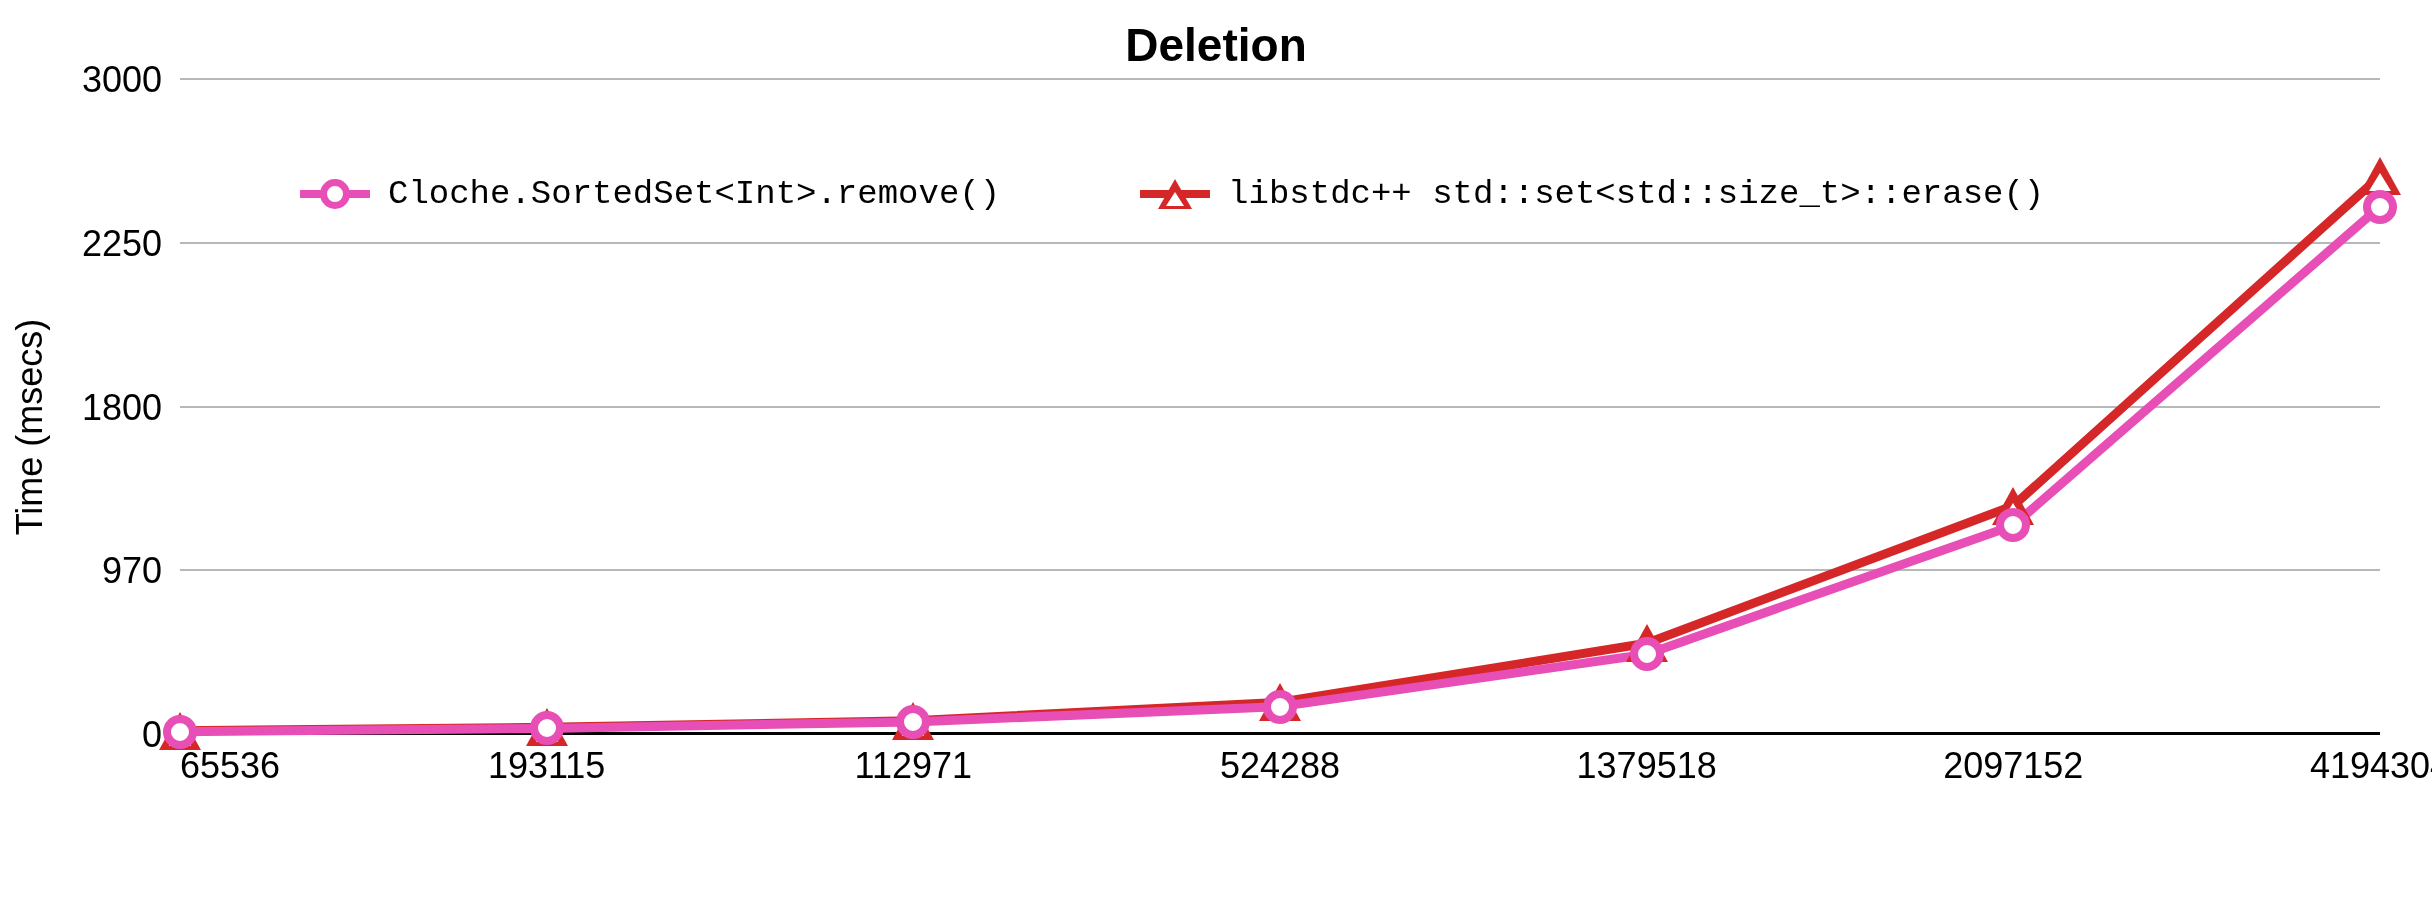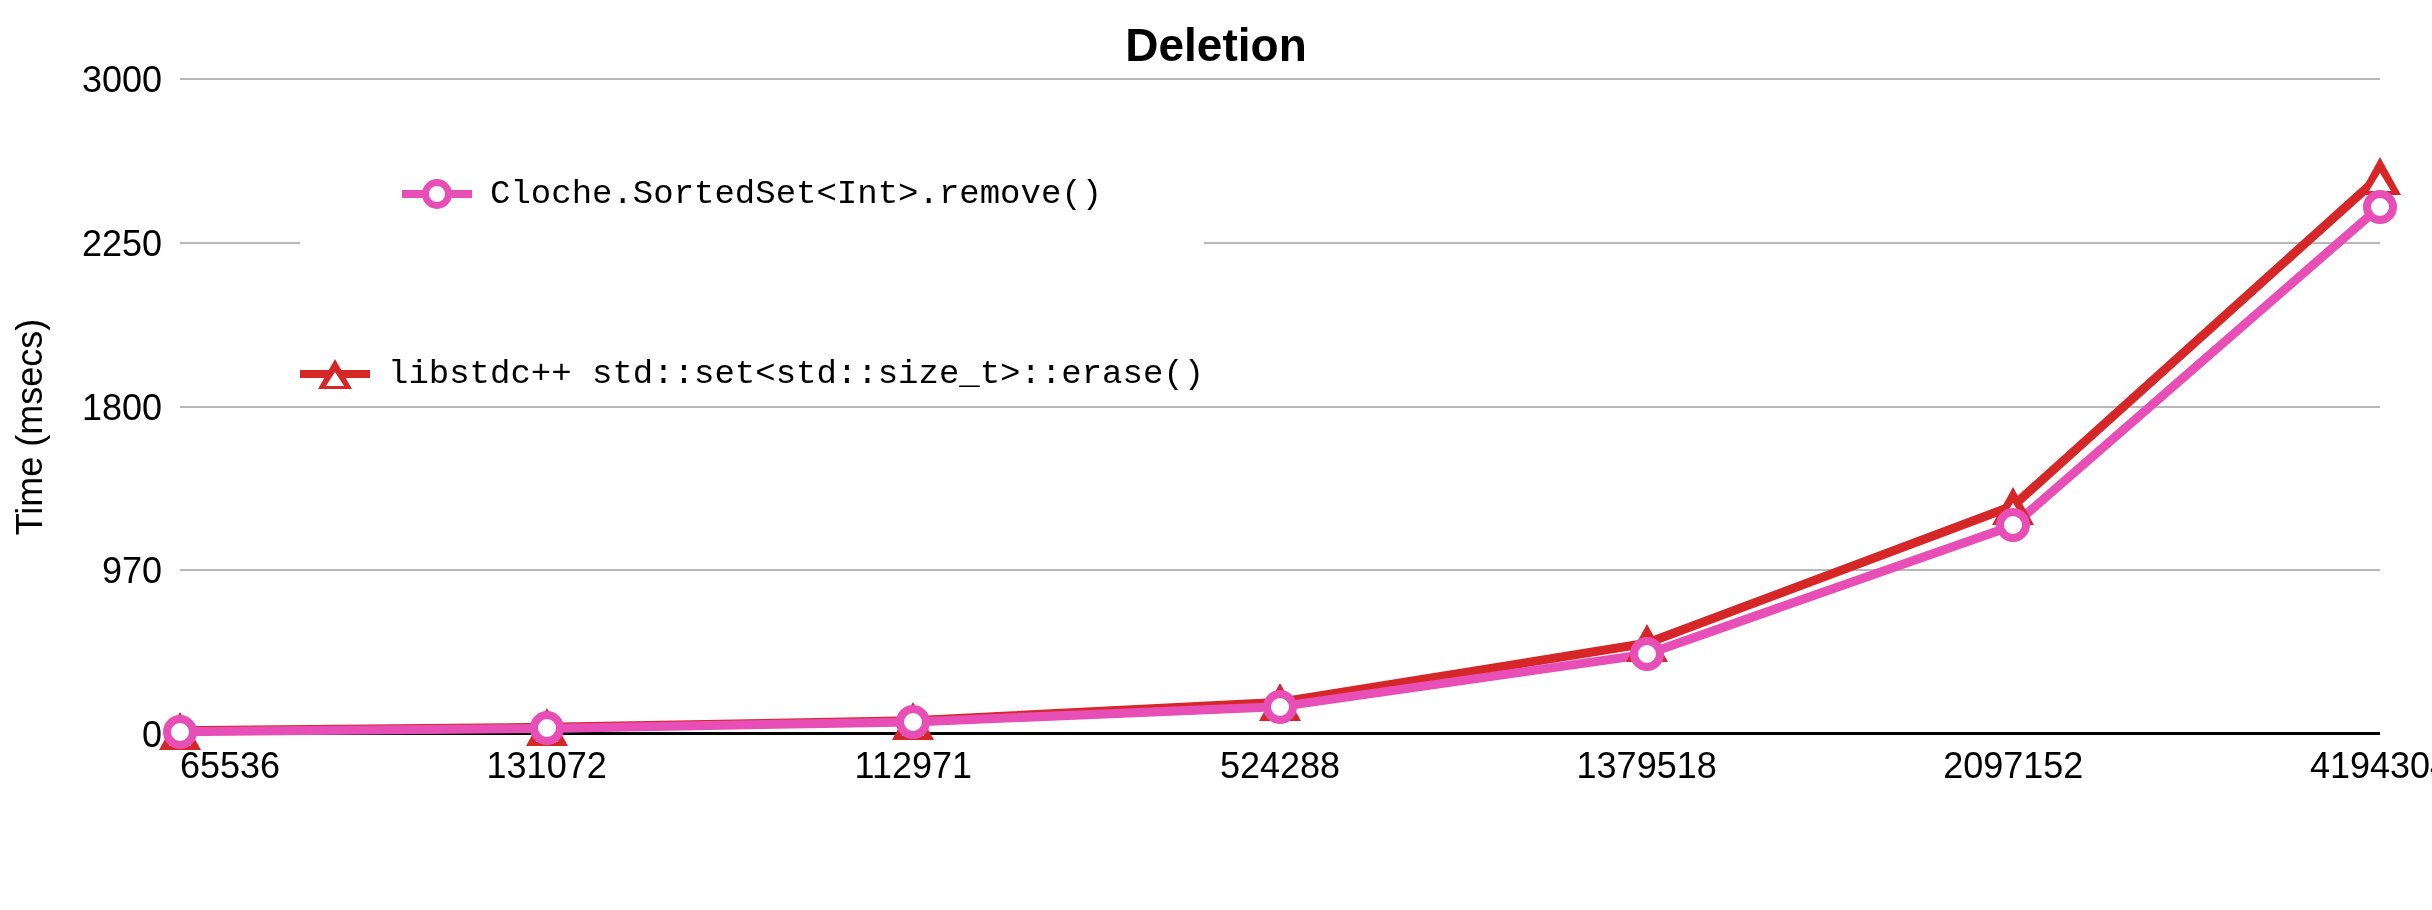--- a/index.html
+++ b/index.html
@@ -120,21 +120,20 @@
   }
   .legend {
     position: absolute;
     left: 120px;
     top: 94px;
     background: #fff;
     display: flex;
     gap: 140px;
     align-items: center;
     z-index: 50;
-    flex-direction: column;
   }
   .legend-item {
     display: flex;
     align-items: center;
     gap: 18px;
     font-family: "Menlo", "Consolas", "Liberation Mono", monospace;
     font-size: 34px;
     white-space: nowrap;
   }
   .legend-swatch {
@@ -173,21 +172,21 @@
     <div class="gridline" style="bottom:calc(100% * 750/3000);"></div>
     <div class="gridline zeroline" style="bottom:0;"></div>
 
     <div class="y-tick" style="bottom:calc(100% * 3000/3000); transform: translateY(50%); margin-left: 36px;">3000</div>
     <div class="y-tick" style="bottom:calc(100% * 2250/3000); transform: translateY(50%);">2250</div>
     <div class="y-tick" style="bottom:calc(100% * 1500/3000); transform: translateY(50%);">1800</div>
     <div class="y-tick" style="bottom:calc(100% * 750/3000); transform: translateY(50%);">970</div>
     <div class="y-tick" style="bottom:0; transform: translateY(50%);">0</div>
 
     <div class="x-tick" style="left:0%; transform: translateX(0);">65536</div>
-    <div class="x-tick" style="left:16.666%;">131072</div>
+    <div class="x-tick" style="left:16.666%;">193115</div>
     <div class="x-tick" style="left:33.333%;">112971</div>
     <div class="x-tick" style="left:50%;">524288</div>
     <div class="x-tick" style="left:66.666%;">1379518</div>
     <div class="x-tick" style="left:83.333%;">2097152</div>
     <div class="x-tick" style="left:100%;">4194304</div>
 
     <svg class="lines" viewBox="0 0 2200 655" preserveAspectRatio="none">
 
       <polyline points="0,650.63 366.67,647.36 733.33,640.81 1100,622.25 1466.67,563.30 1833.33,425.75 2200,96.07" fill="none" stroke="#d62728" stroke-width="9" stroke-linejoin="round" stroke-linecap="round"></polyline>
 

